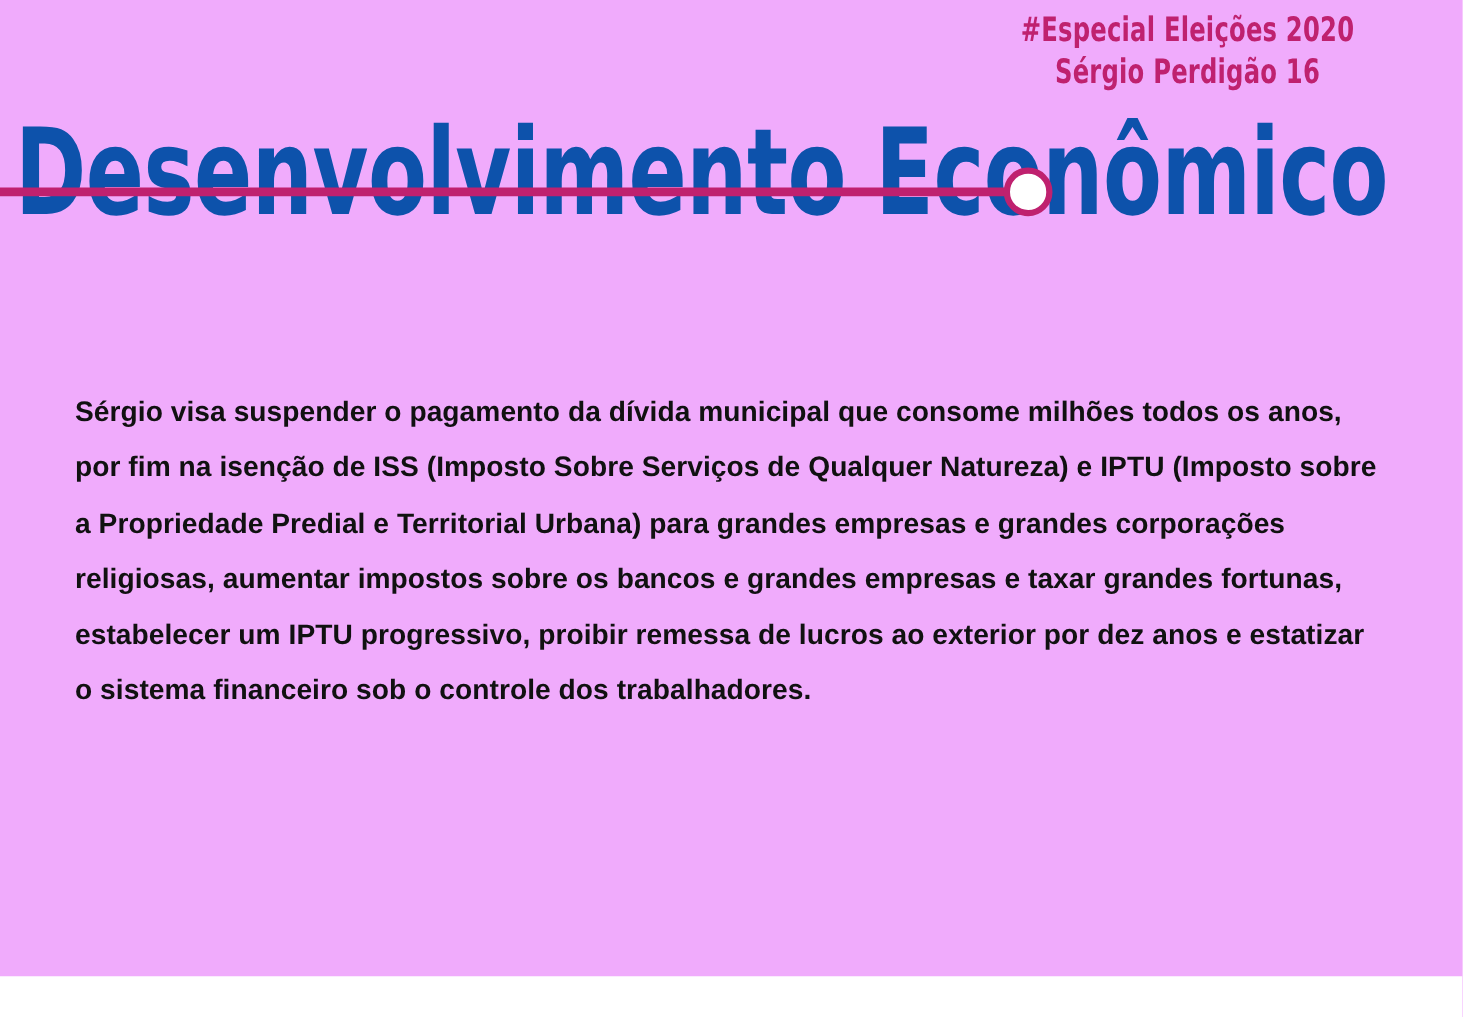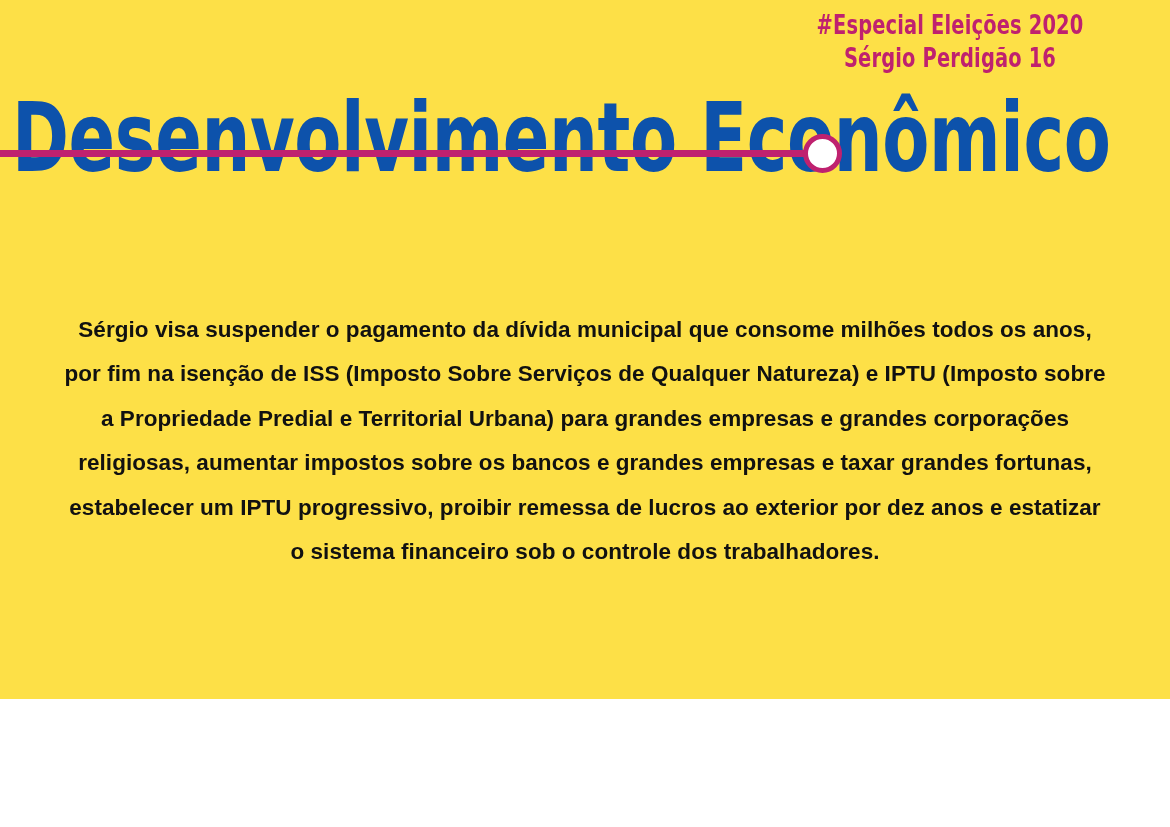--- a/index.html
+++ b/index.html
@@ -10,22 +10,22 @@
     width: 1170px;
     height: 827px;
     background: #ffffff;
     font-family: "Liberation Sans", sans-serif;
     overflow: hidden;
   }
 
   .slide {
     position: relative;
     width: 1170px;
-    height: 699px;
-    background: #fde047;
+    height: 781px;
+    background: #f0abfc;
     overflow: hidden;
   }
 
   
   .header-tag {
     position: absolute;
     top: 8px;
     right: 52px;
     width: 420px;
     text-align: center;
@@ -86,21 +86,20 @@
     background: #ffffff;
     box-sizing: content-box;
   }
 
   
   .body-copy {
     position: absolute;
     left: 60px;
     top: 285px;
     width: 1050px;
-    text-align: center;
     color: #111111;
     font-family: "Liberation Sans", sans-serif;
     font-weight: bold;
     font-size: 22.5px;
     line-height: 44.5px;
     letter-spacing: 0.05px;
   }
 </style>
 </head>
 <body>

